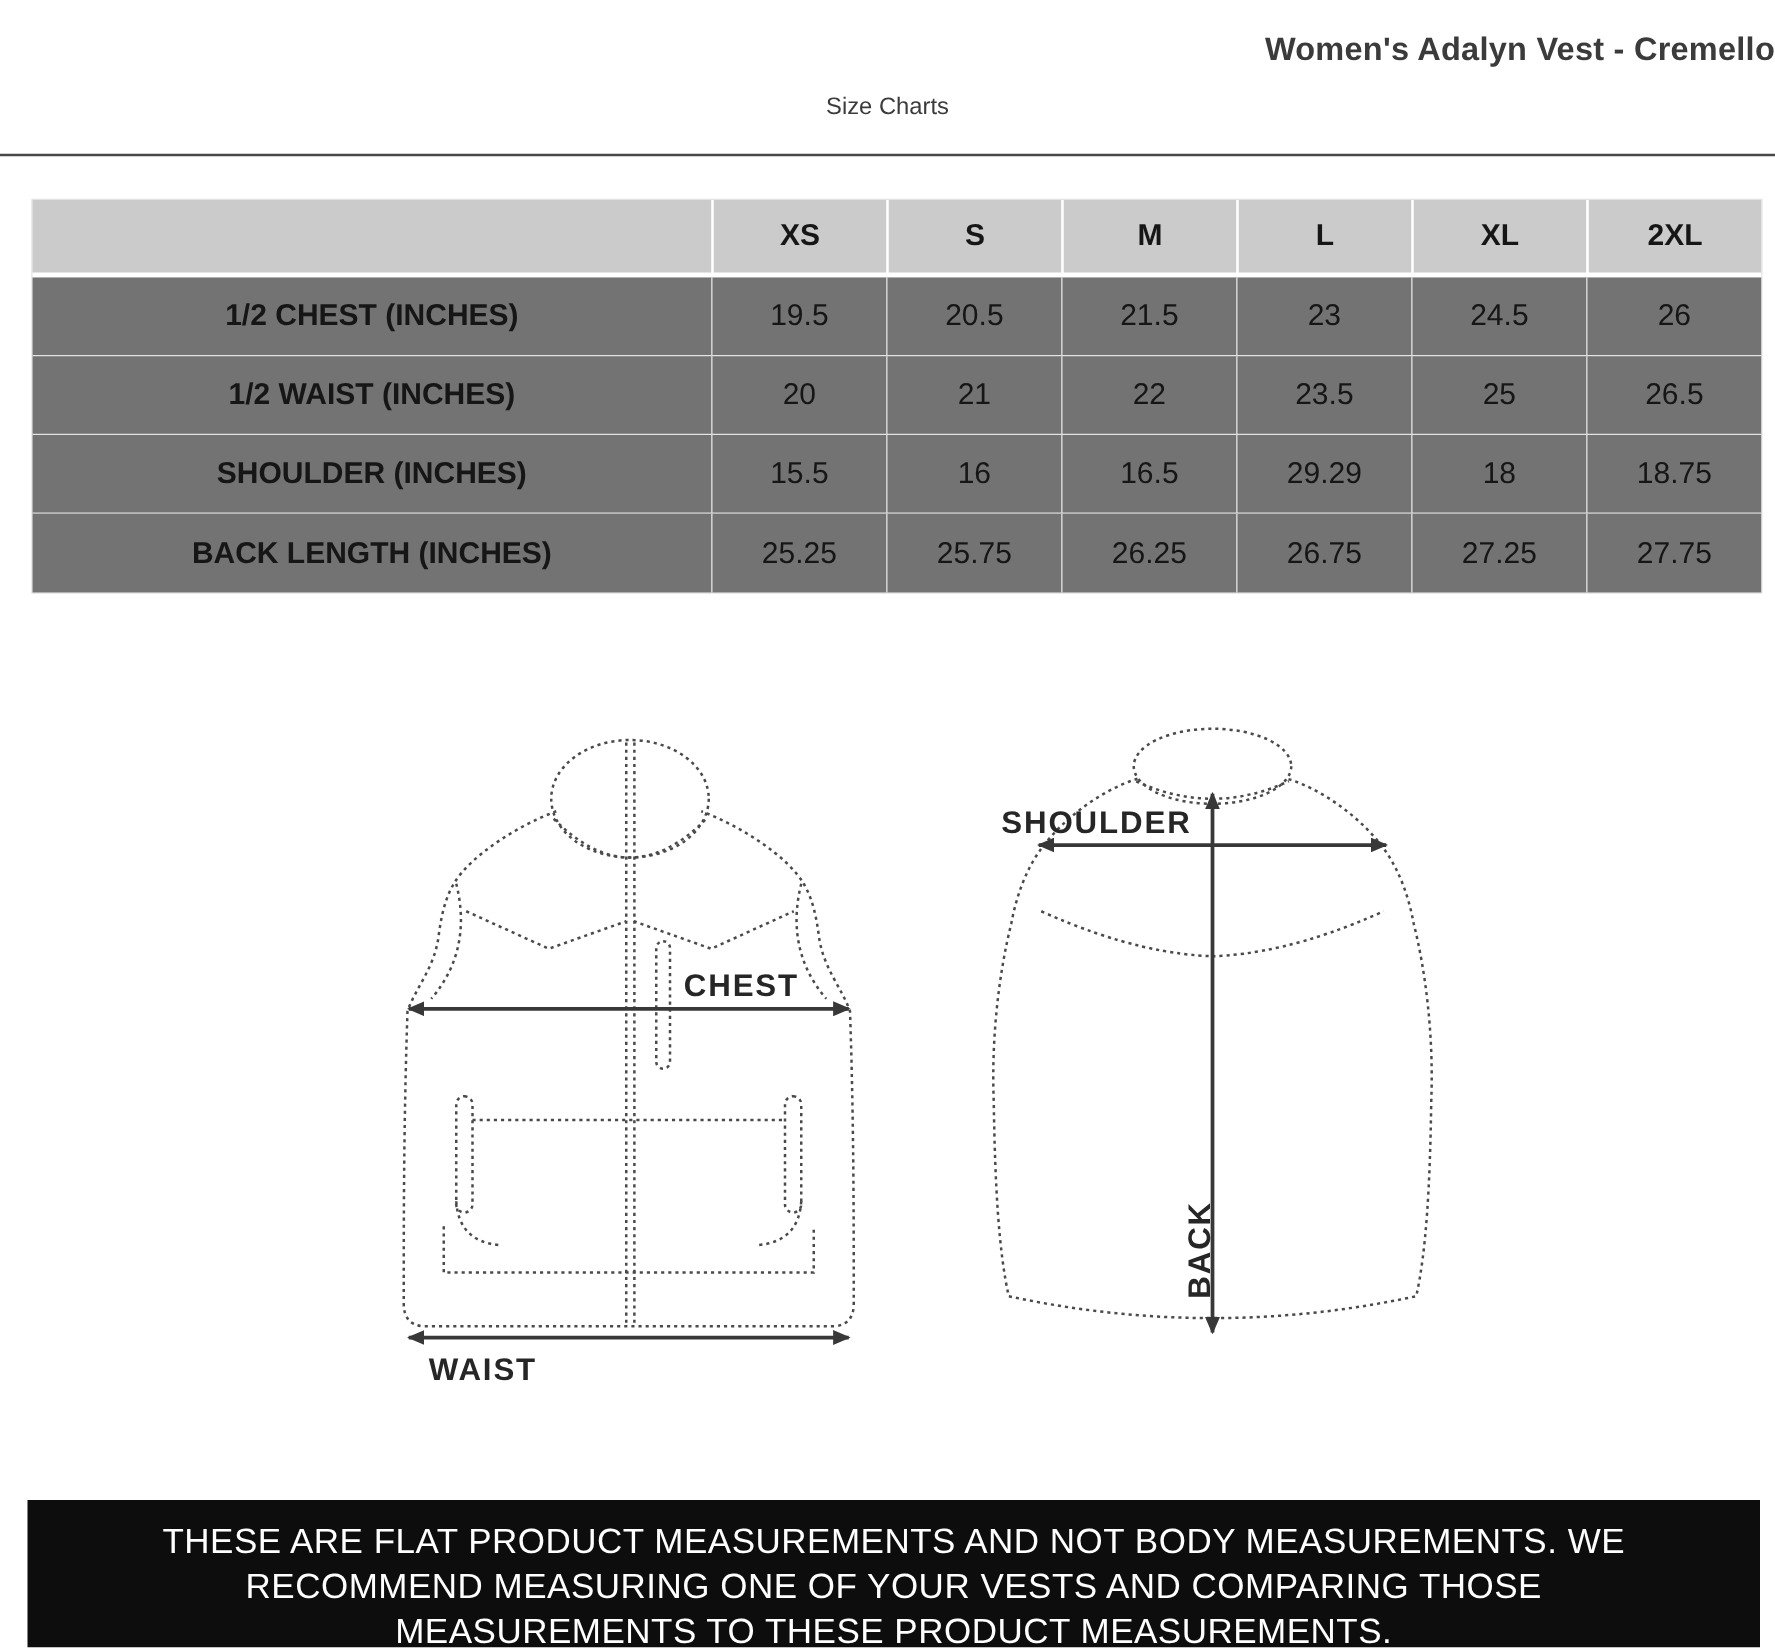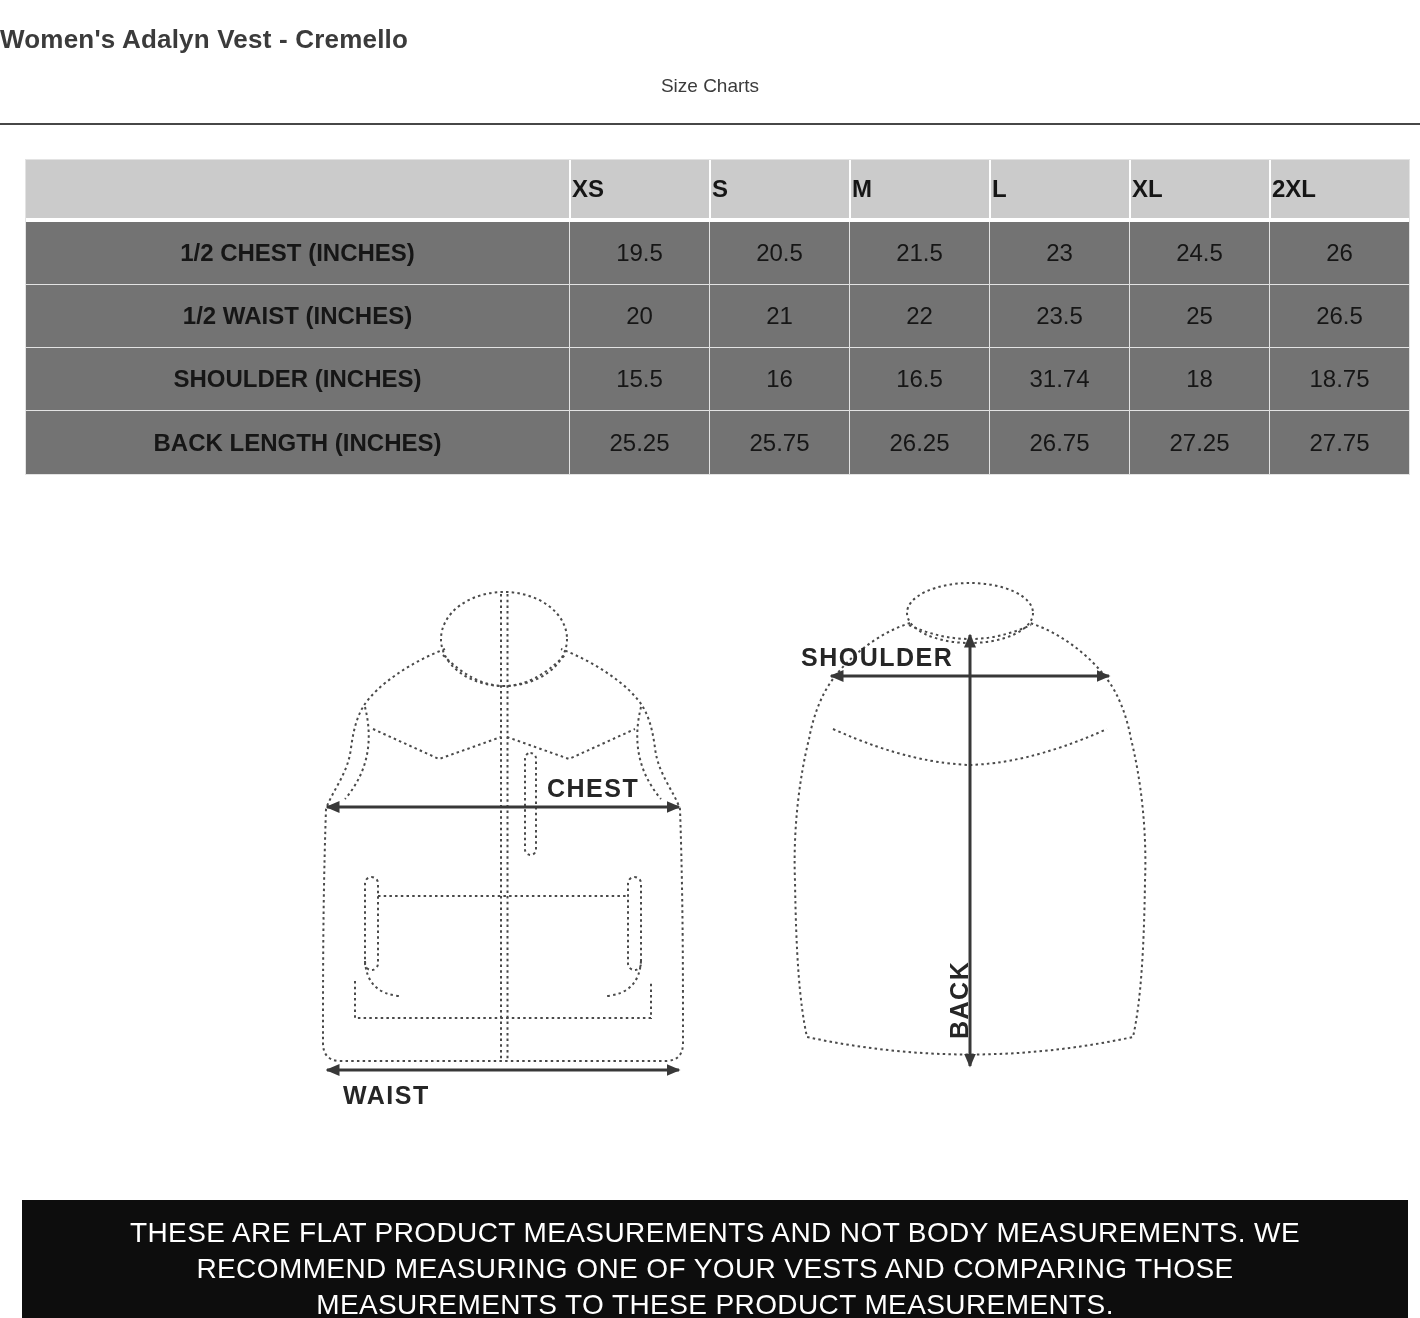--- a/index.html
+++ b/index.html
@@ -11,21 +11,21 @@
     width: 1420px;
     height: 1318px;
     margin: 0 auto;
     background: #fff;
     overflow: hidden;
   }
 
   
   .page-title {
     margin: 24px 0 0 0;
-    text-align: left;
+    text-align: right;
     font-size: 26px;
     font-weight: 700;
     color: var(--title-text, #3b3b3b);
     letter-spacing: 0.2px;
   }
   .page-subtitle {
     margin-top: 20px;
     text-align: center;
     font-size: 19px;
     color: var(--title-text, #3b3b3b);
@@ -48,21 +48,21 @@
   table.size-table col.label-col { width: 543px; }
   table.size-table col.size-col { width: 140px; }
   table.size-table thead th {
     background: var(--header-bg, #cbcbcb);
     height: 62px;
     font-size: 24px;
     font-weight: 700;
     color: #161616;
     border-bottom: 4px solid #ffffff;
     border-left: 2px solid #ffffff;
-    text-align: left;
+    text-align: center;
     vertical-align: middle;
   }
   table.size-table thead th:first-child { border-left: none; }
   table.size-table tbody th,
   table.size-table tbody td {
     height: 63px;
     font-size: 24px;
     text-align: center;
     vertical-align: middle;
     border-bottom: 1px solid var(--border, #e3e3e3);
@@ -174,21 +174,21 @@
           <td>22</td>
           <td>23.5</td>
           <td>25</td>
           <td>26.5</td>
         </tr>
         <tr>
           <th>SHOULDER (INCHES)</th>
           <td>15.5</td>
           <td>16</td>
           <td>16.5</td>
-          <td>31.74</td>
+          <td>29.29</td>
           <td>18</td>
           <td>18.75</td>
         </tr>
         <tr>
           <th>BACK LENGTH (INCHES)</th>
           <td>25.25</td>
           <td>25.75</td>
           <td>26.25</td>
           <td>26.75</td>
           <td>27.25</td>

